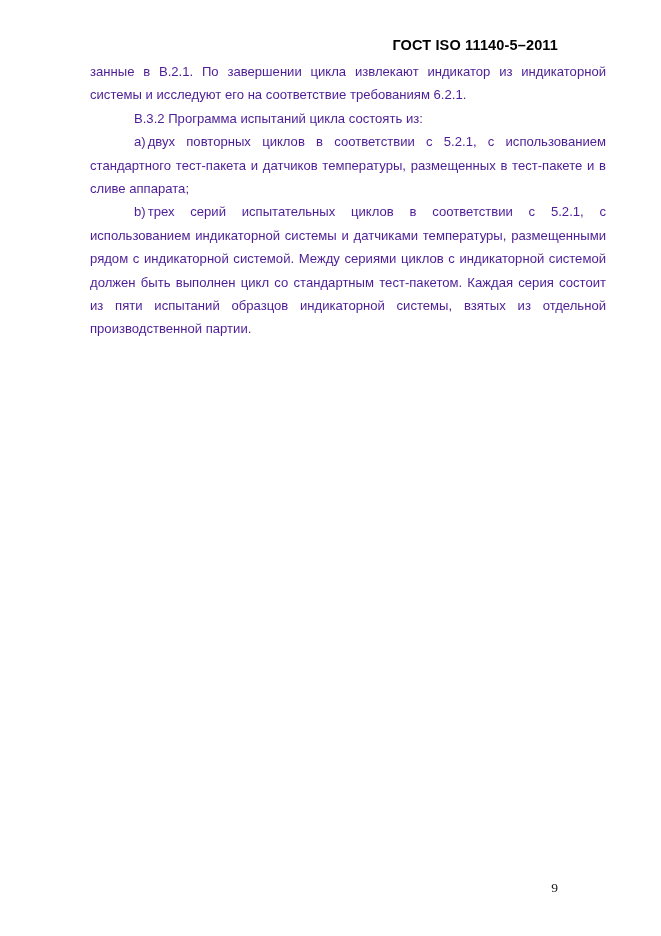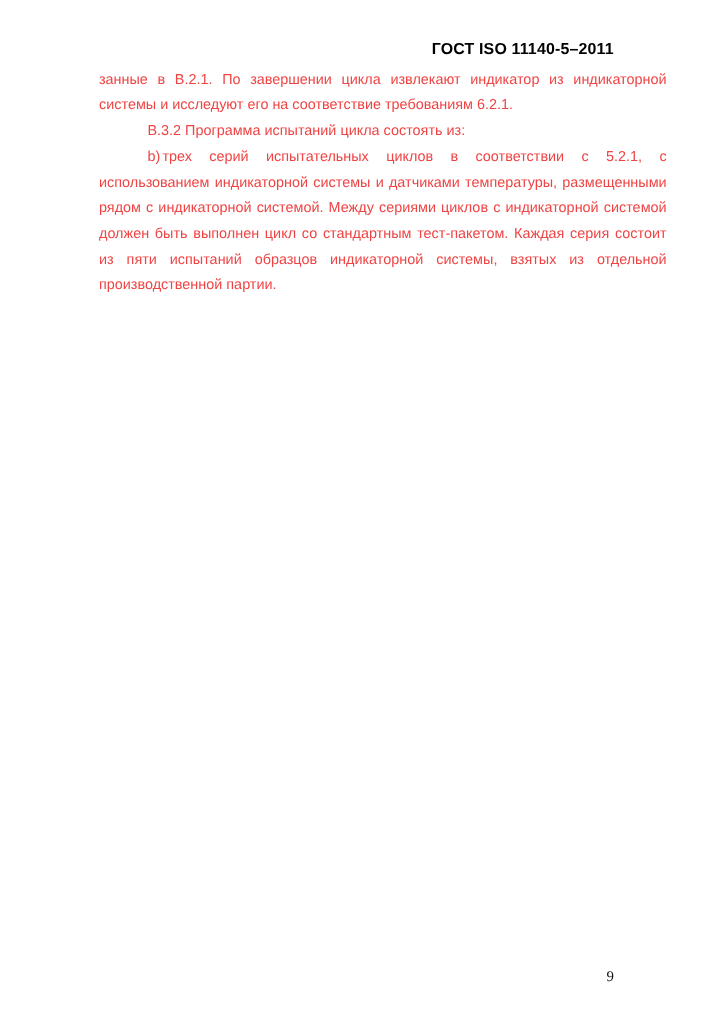--- a/index.html
+++ b/index.html
@@ -42,21 +42,21 @@
     width: 516px;
   }
 
   .para {
     margin: 0;
     font-size: 13.1px;
     line-height: 23.4px;
     text-align: justify;
     text-justify: inter-word;
     hyphens: none;
-    color: #ef4444;
+    color: #4c1d95;
   }
 
   
   .para.cont {
     text-indent: 0;
   }
 
   
   .para.indent {
     text-indent: 44px;
@@ -96,20 +96,21 @@
 <div class="page">
 
   <div class="page-header">ГОСТ ISO 11140-5–2011</div>
 
   <div class="content">
 
     <p class="para cont">занные в В.2.1. По завершении цикла извлекают индикатор из индикаторной системы и исследуют его на соответствие требованиям 6.2.1.</p>
 
     <p class="para indent">В.3.2 Программа испытаний цикла состоять из:</p>
 
+    <p class="para item"><span class="item-marker">a)</span><span class="marker-gap"></span><span>двух повторных циклов в соответствии с 5.2.1, с использованием стандартного тест-пакета и датчиков температуры, размещенных в тест-пакете и в сливе аппарата;</span></p>
 
     <p class="para item"><span class="item-marker">b)</span><span class="marker-gap"></span><span>трех серий испытательных циклов в соответствии с 5.2.1, с использованием индикаторной системы и датчиками температуры, размещенными рядом с индикаторной системой. Между сериями циклов с индикаторной системой должен быть выполнен цикл со стандартным тест-пакетом. Каждая серия состоит из пяти испытаний образцов индикаторной системы, взятых из отдельной производственной партии.</span></p>
 
   </div>
 
   <div class="folio">9</div>
 
 </div>
 
 </body></html>

